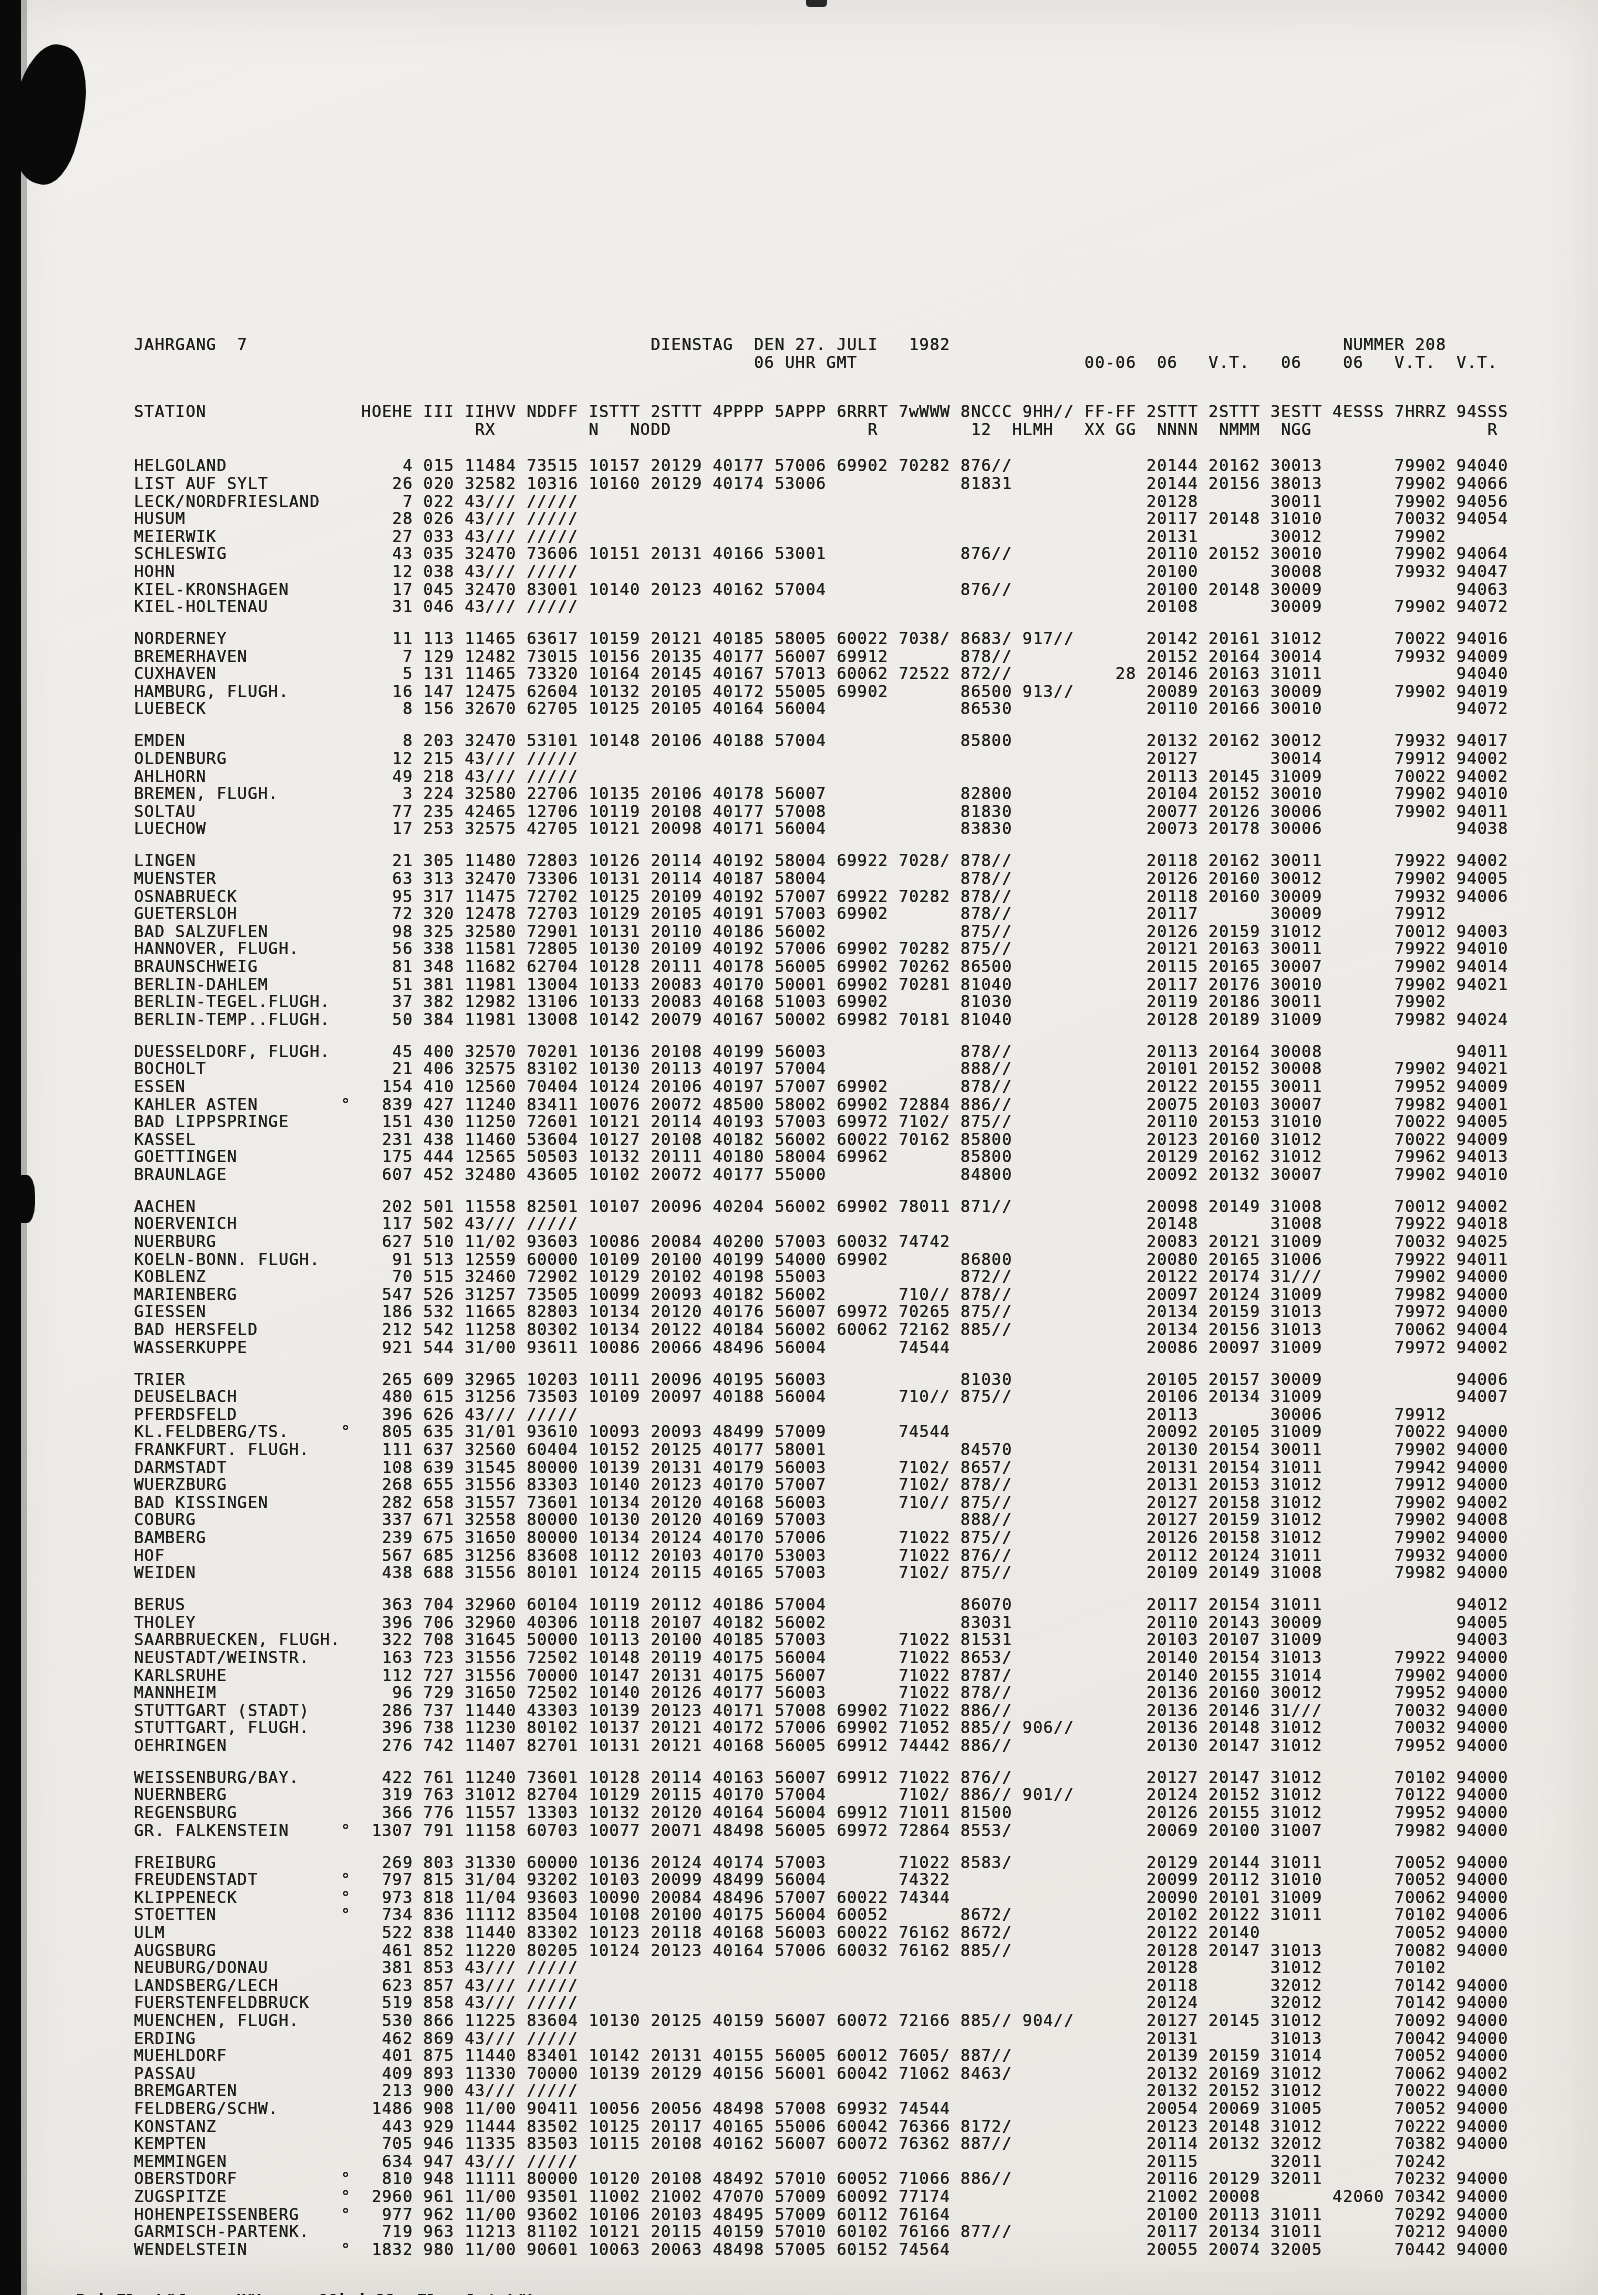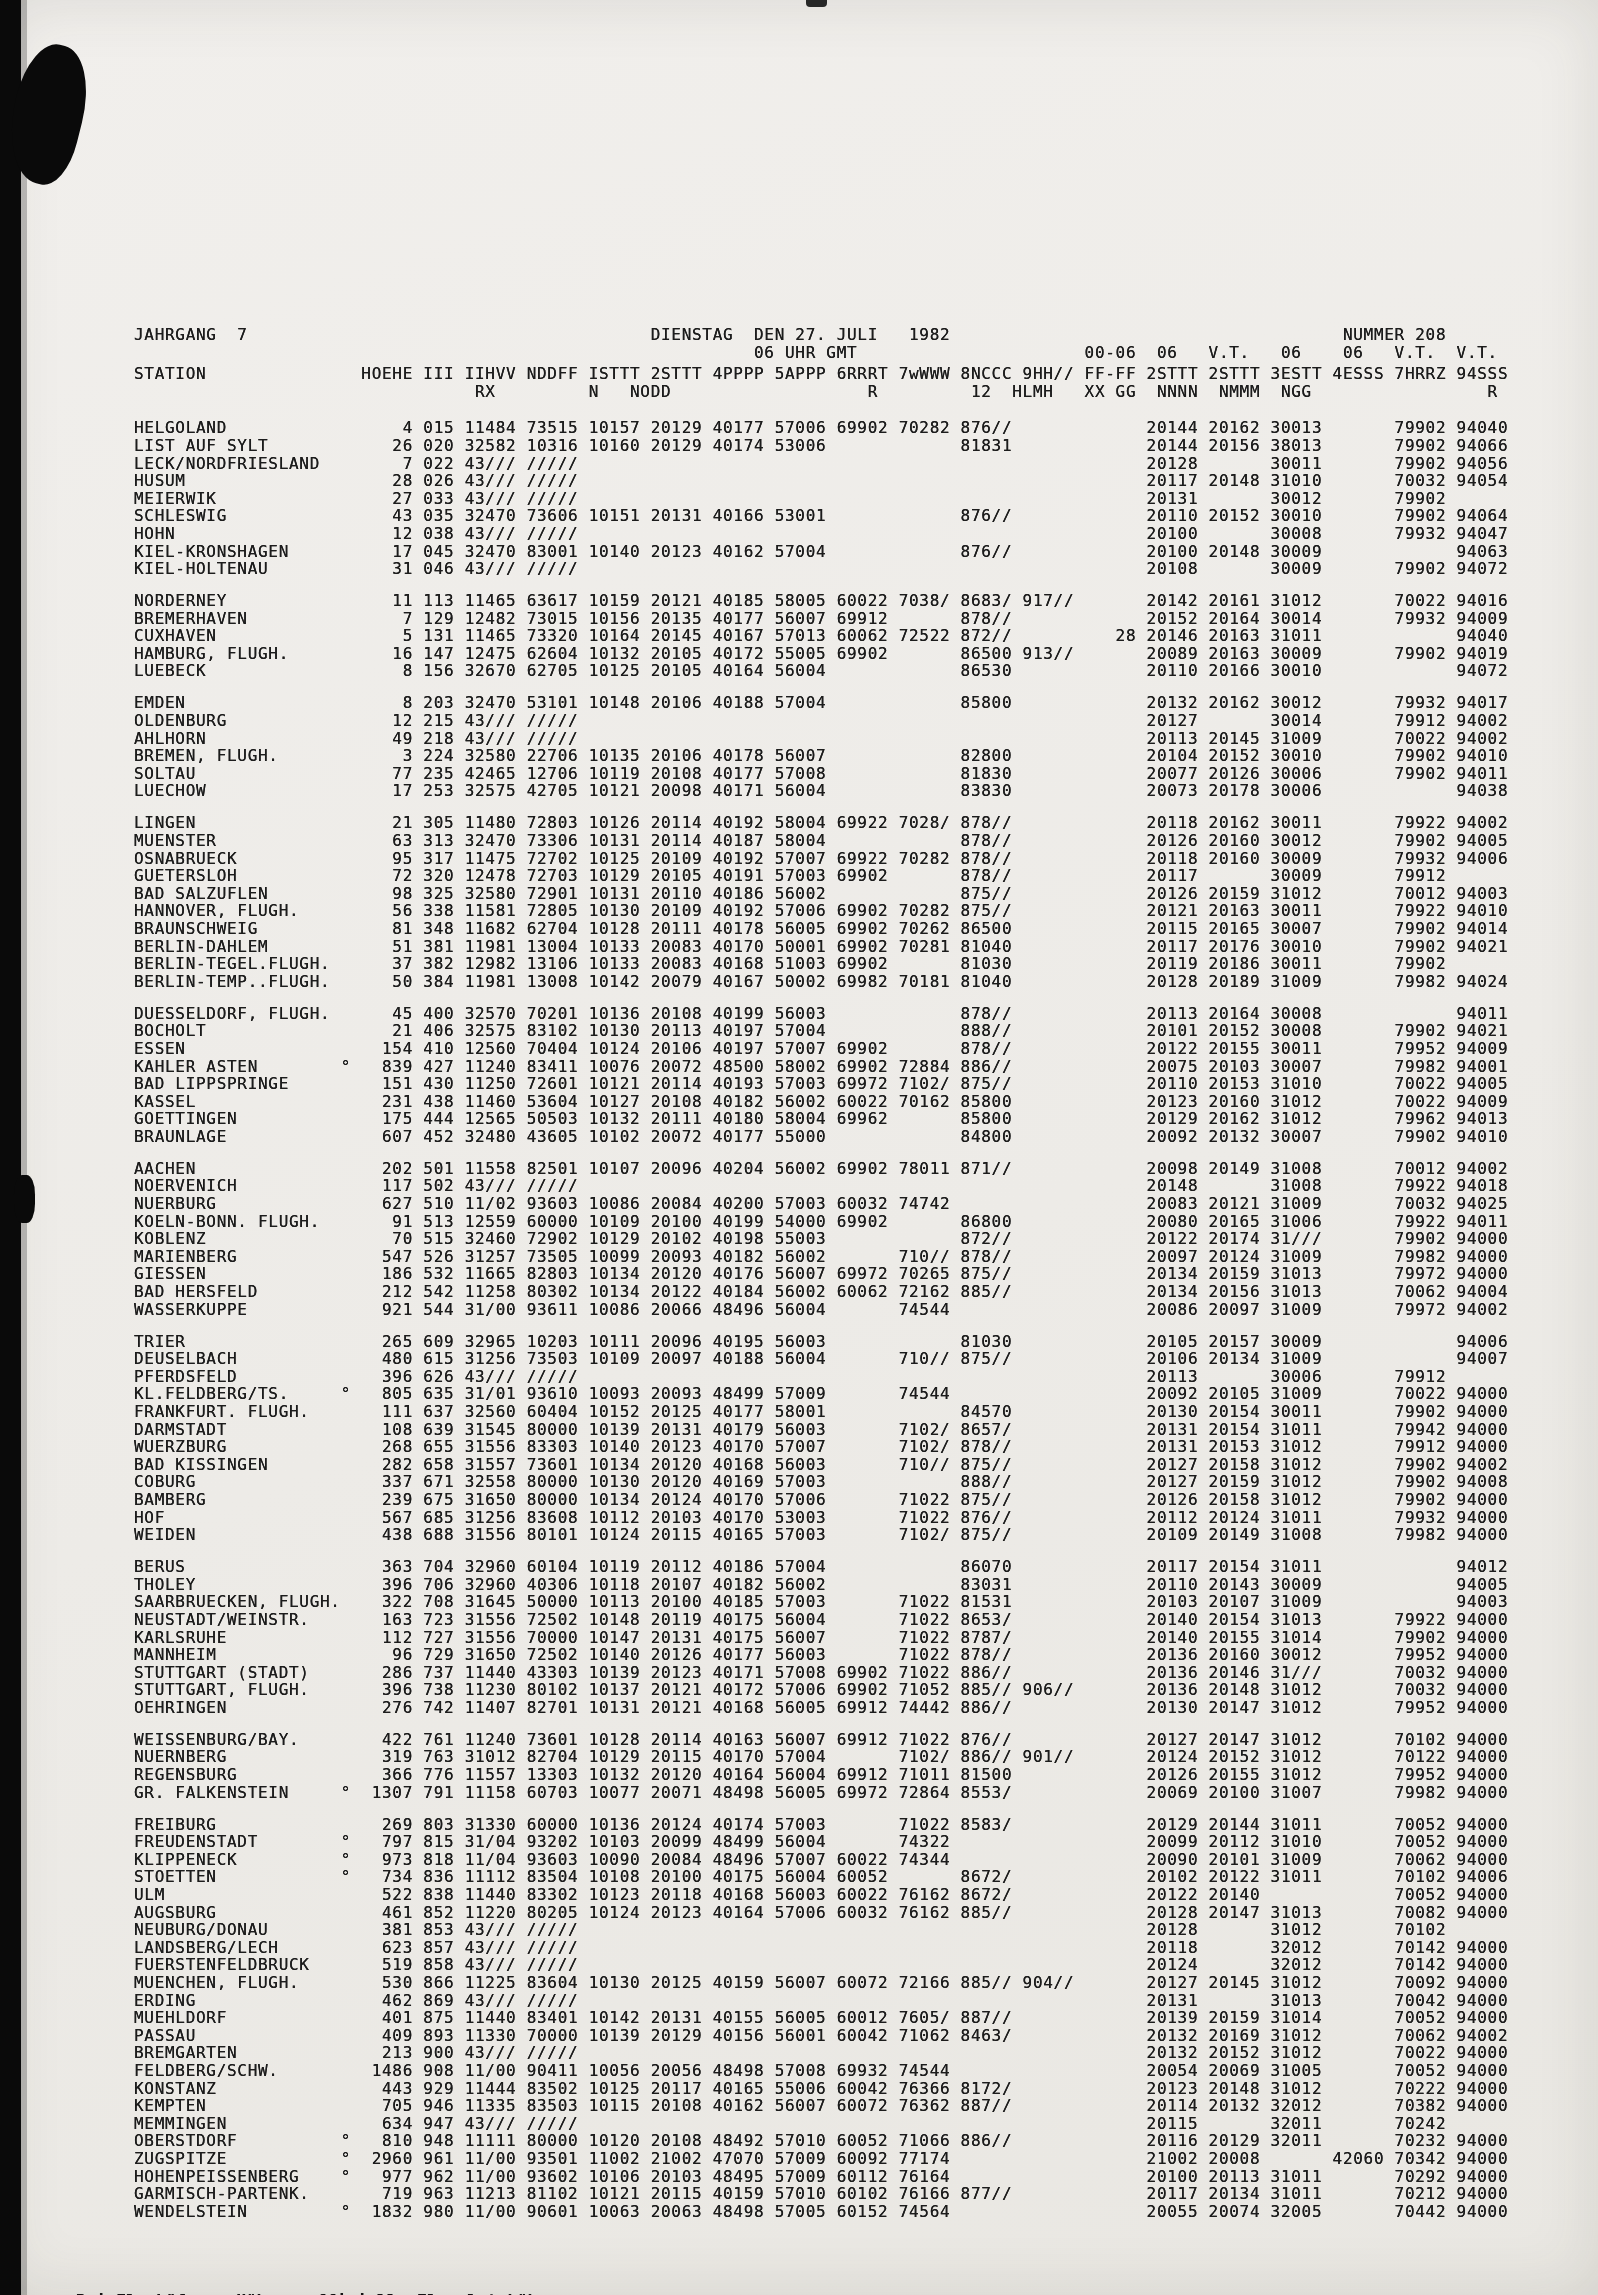--- a/index.html
+++ b/index.html
@@ -12,28 +12,28 @@
     color:#1c1c1c;
     box-shadow:inset 0 0 64px rgba(60,55,45,0.12);
   }
   .artifact{position:absolute;background:#0a0a0a;}
   .left-bar{left:0;top:0;width:21px;height:2295px;}
   .left-bar-shade{left:21px;top:0;width:5.6px;height:2295px;background:rgba(20,20,20,0.25);}
   .corner-blob{left:12.8px;top:44px;width:70px;height:140px;border-radius:46% 54% 38% 62%;transform:rotate(14deg);}
   .mid-blob{left:14.4px;top:1175px;width:21px;height:48px;border-radius:40%;}
   .top-tick{left:806px;top:0;width:21px;height:7.2px;background:#272727;border-radius:0 0 4px 4px;}
   .doc{
-    position:absolute;left:134px;top:326px;
+    position:absolute;left:134px;top:336px;
     font-size:16px;line-height:17.6px;letter-spacing:0.7px;
     white-space:pre;
     text-shadow:0 0 0.4px currentColor;
   }
   .ln{height:17.6px;}
   .vt{}
-  .h1{margin-top:4px;}
+  .h1{margin-top:32px;}
   .rows{margin-top:19px;}
   .group{margin-bottom:14.4px;}
   .footer{
     position:absolute;left:76px;top:2251px;
     font-family:"DejaVu Sans Mono",monospace;
     font-size:16px;line-height:20px;letter-spacing:0.4px;
     font-weight:bold;color:#141414;
     text-shadow:0 0 0.5px currentColor;
     white-space:pre;
   }

